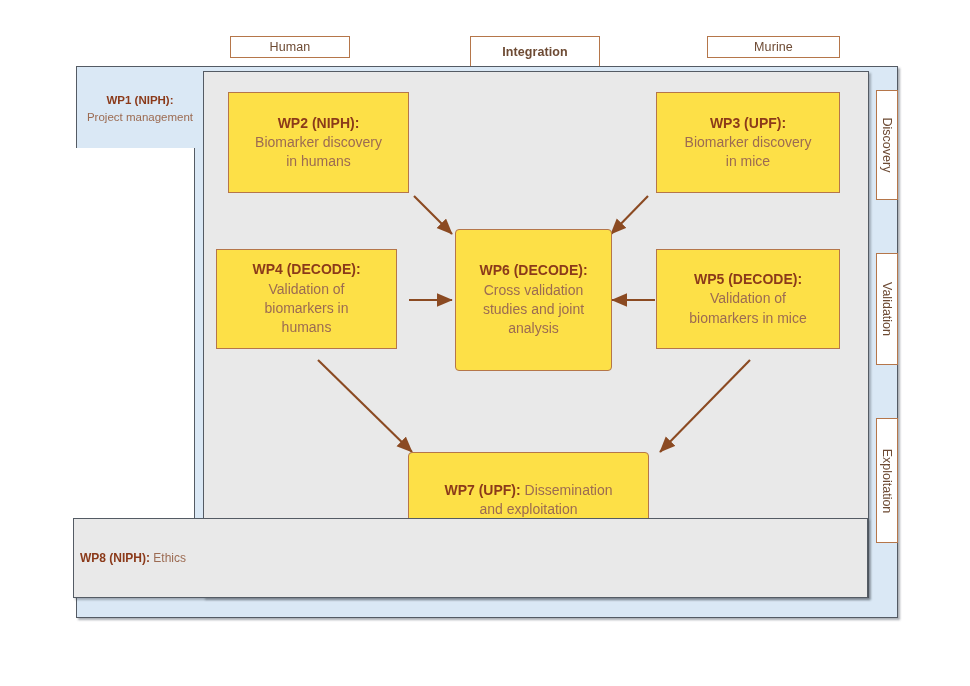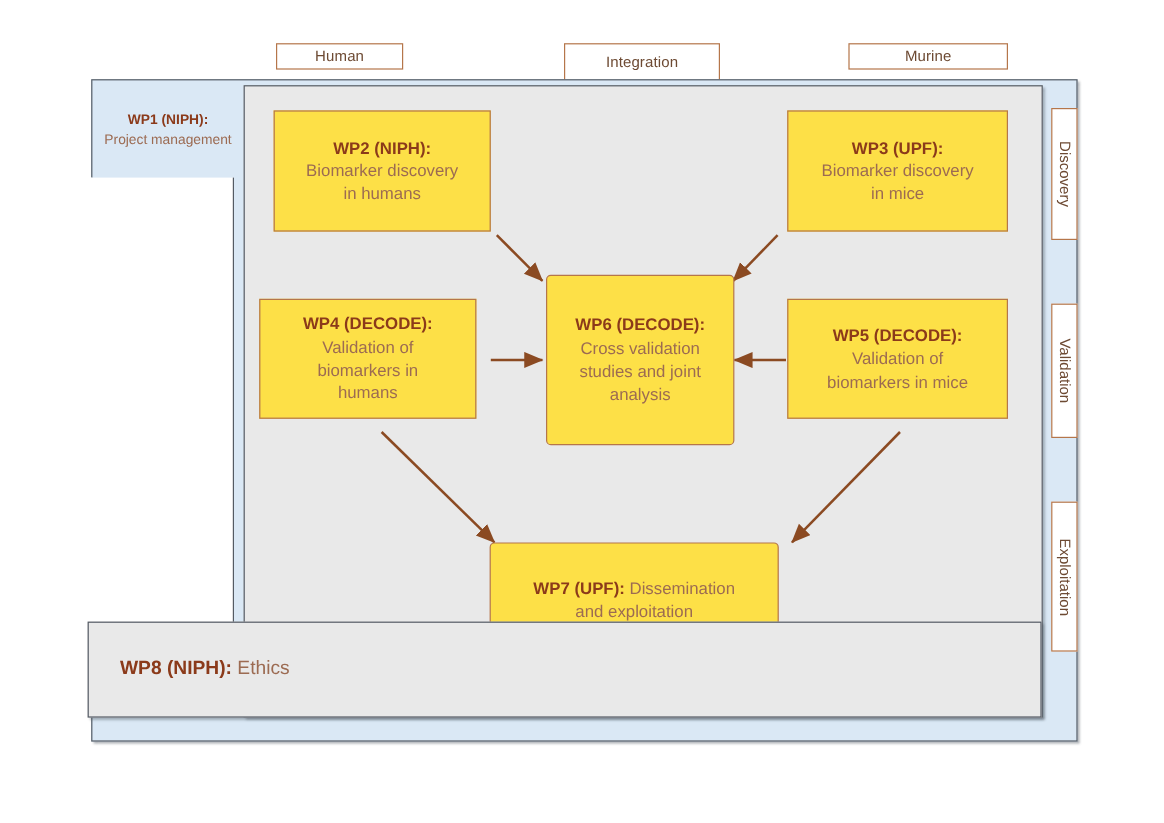--- a/index.html
+++ b/index.html
@@ -120,23 +120,23 @@
     width: 795px;
     height: 80px;
     box-sizing: border-box;
     background: #e9e9e9;
     border: 1px solid #545b64;
     box-shadow: 2px 2px 2px rgba(70,80,90,.4);
     display: flex;
     align-items: center;
   }
   #wp8-label {
-    font-size: 16px;
+    font-size: 12px;
     color: #9c6b52;
-    padding-left: 26px;
+    padding-left: 6px;
   }
   #wp8-label .strong {
     font-weight: bold;
     color: #8b3a1a;
   }
   
   .wp-box {
     position: absolute;
     box-sizing: border-box;
     background: #fde047;
@@ -169,24 +169,24 @@
     width: 970px;
     height: 686px;
     pointer-events: none;
   }
 </style>
 </head>
 <body>
 
 <div id="canvas">
 
-  <div class="col-pill" style="left:230px; top:36px; width:106px; height:22px;">
+  <div class="col-pill" style="left:230px; top:36px; width:120px; height:22px;">
     <span>Human</span>
   </div>
-  <div class="col-pill" style="left:470px; top:36px; width:130px; height:32px;">
+  <div class="col-pill" style="left:470px; top:36px; width:130px; height:32px;font-weight:bold;">
     <span>Integration</span>
   </div>
   <div class="col-pill" style="left:707px; top:36px; width:133px; height:22px;">
     <span>Murine</span>
   </div>
 
   <div id="wp1-frame"></div>
   <div id="wp1-cutout"></div>
   <div id="wp1-cutout-left"></div>
 

